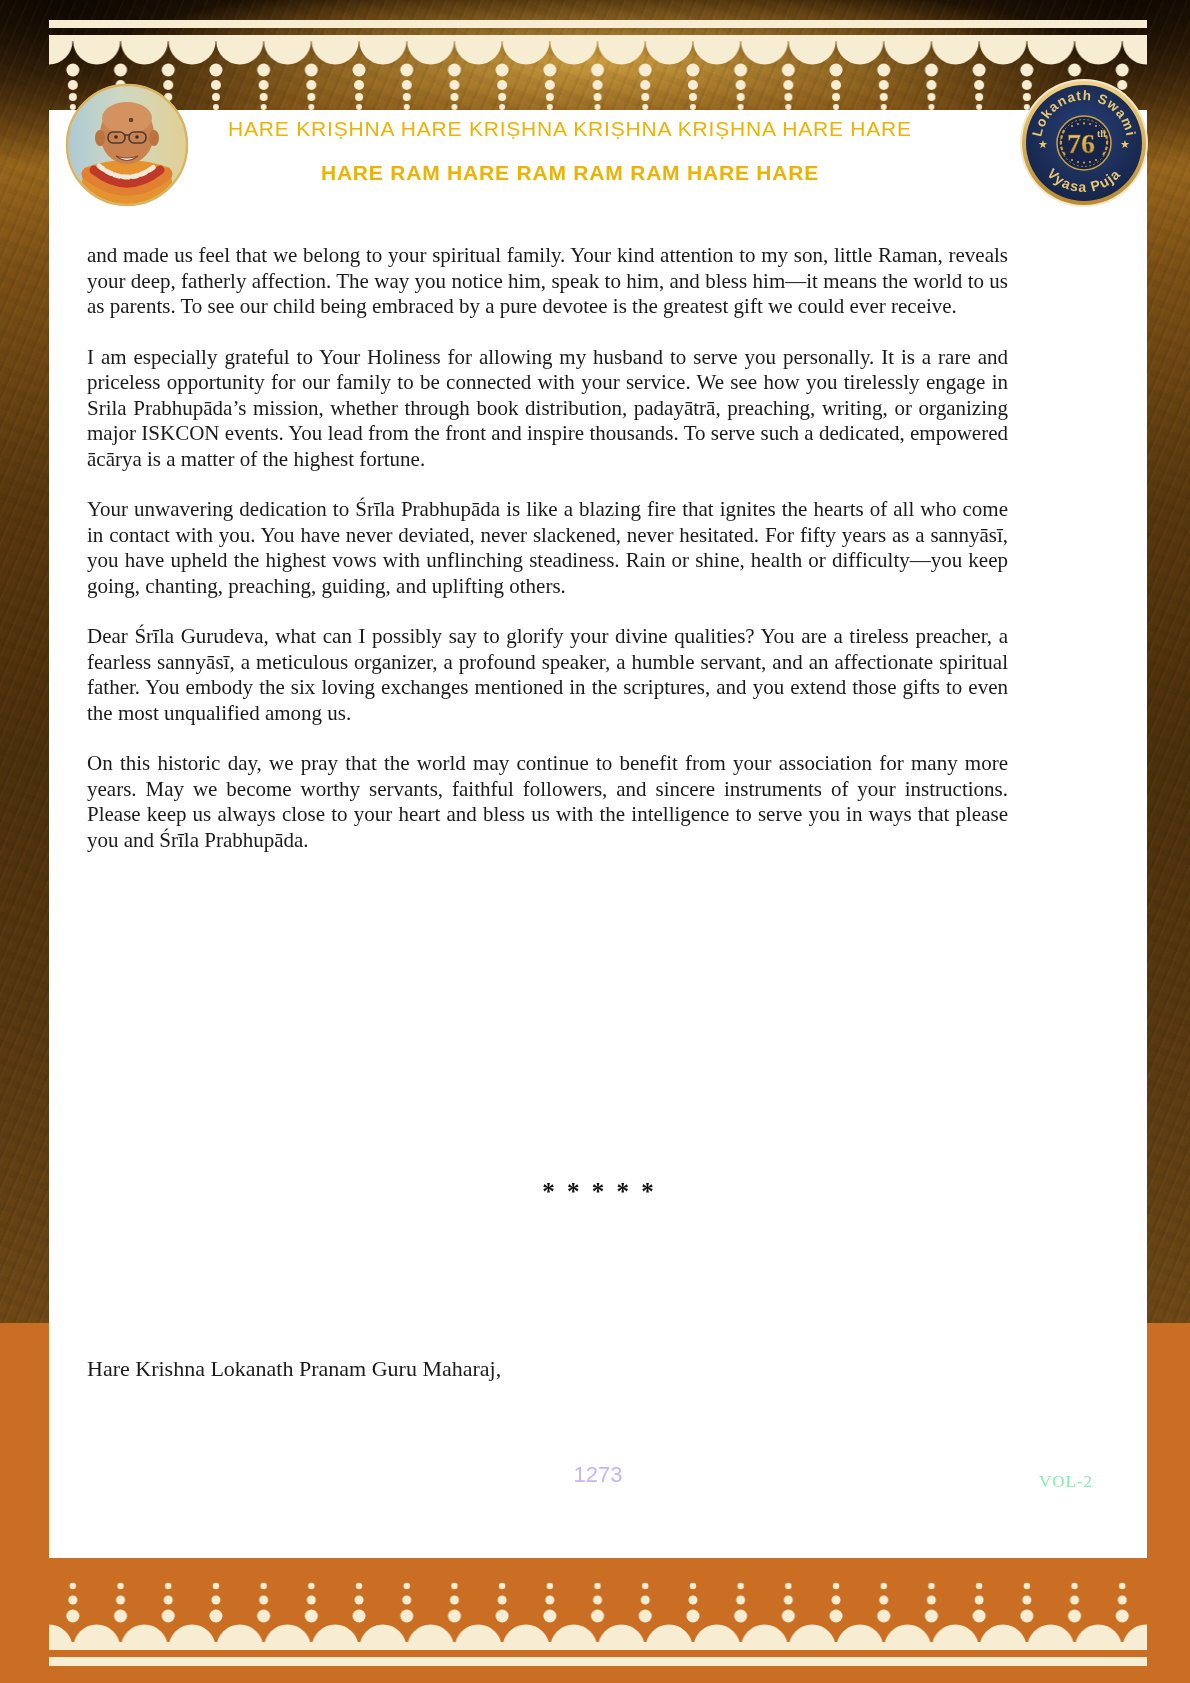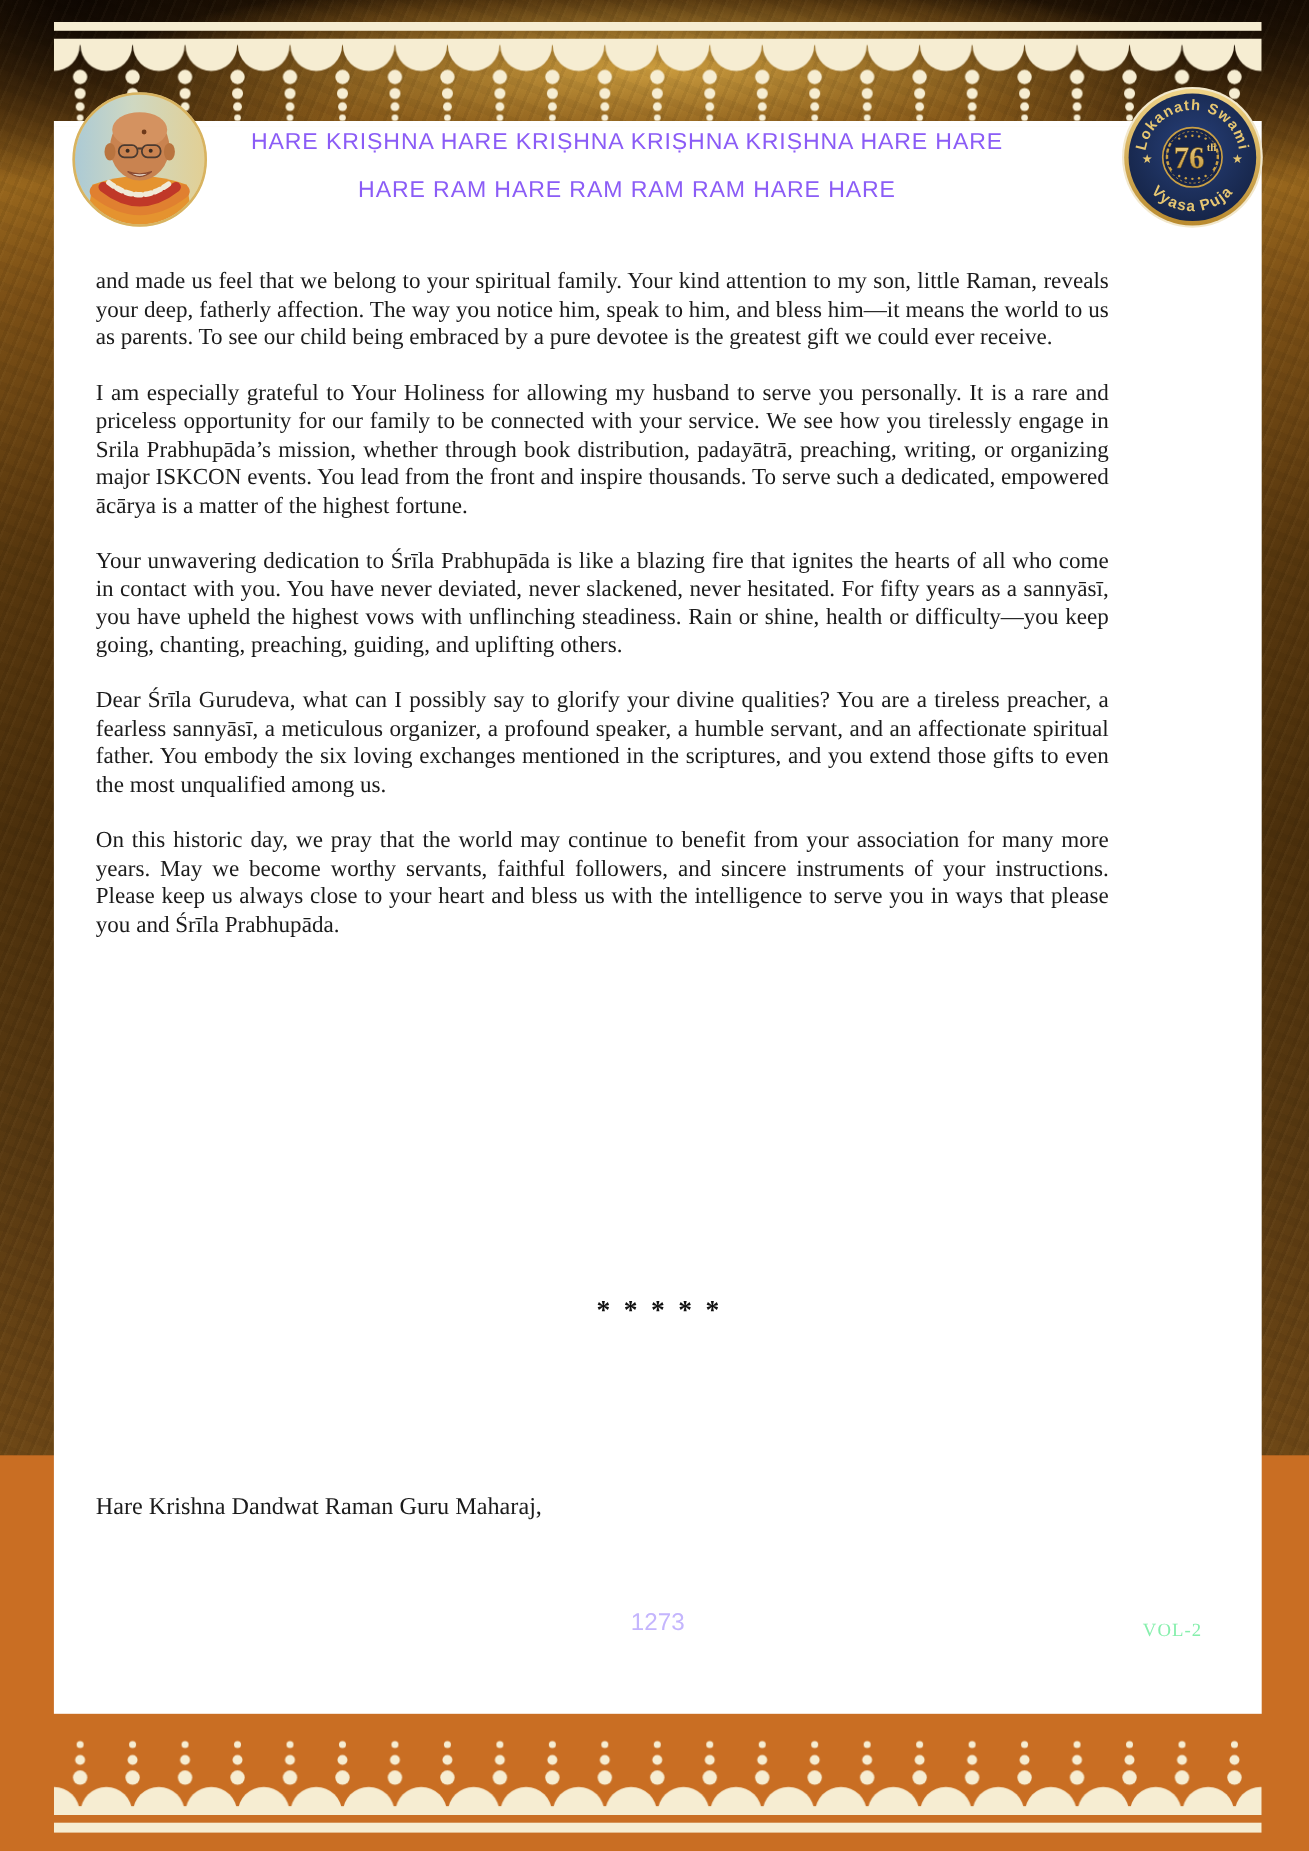--- a/index.html
+++ b/index.html
@@ -18,24 +18,24 @@
       repeating-linear-gradient(21deg, rgba(0,0,0,.07) 0 7px, rgba(0,0,0,0) 7px 17px);}
   .orange-band{position:absolute;left:0;top:1323px;width:1190px;height:360px;background:#c96e23;}
   .paper{position:absolute;left:49px;top:110px;width:1098px;height:1448px;background:#ffffff;}
   .deco{position:absolute;left:49px;}
   .top-deco{top:20px;}
   .bottom-deco{top:1558px;}
   
   .photo{position:absolute;left:64px;top:82px;width:126px;height:126px;}
   .badge{position:absolute;left:1019px;top:78px;width:130px;height:130px;}
   .mantra{position:absolute;left:49px;width:1042px;text-align:center;
-          font-family:"Liberation Sans",sans-serif;color:#8b5cf6;
+          font-family:"Liberation Sans",sans-serif;color:#eab308;
           font-size:21px;letter-spacing:.8px;white-space:nowrap;}
   .mantra1{top:117px;}
-  .mantra2{top:161px;}
+  .mantra2{top:161px;font-weight:bold;}
   
   .letter-body{position:absolute;left:87px;top:243px;width:931px;color:#1b1b1b;
                font-size:21px;line-height:25.5px;text-align:justify;}
   .letter-body p{margin:0 10px 25px 0;}
   .signoff div{line-height:25.5px;}
   .stars{position:absolute;left:49px;top:1178px;width:1098px;text-align:center;
          font-weight:bold;font-size:25px;word-spacing:6px;color:#111;}
   .next-salutation{position:absolute;left:87px;top:1356px;font-size:22px;color:#1b1b1b;}
   .page-number{position:absolute;left:49px;top:1462px;width:1098px;text-align:center;
                font-family:"Liberation Sans",sans-serif;font-size:22px;color:#c4b5fd;}
@@ -165,17 +165,17 @@
   <div class="letter-body">
     <p>and made us feel that we belong to your spiritual family. Your kind attention to my son, little Raman, reveals your deep, fatherly affection. The way you notice him, speak to him, and bless him—it means the world to us as parents. To see our child being embraced by a pure devotee is the greatest gift we could ever receive.</p>
     <p>I am especially grateful to Your Holiness for allowing my husband to serve you personally. It is a rare and priceless opportunity for our family to be connected with your service. We see how you tirelessly engage in Srila Prabhupāda’s mission, whether through book distribution, padayātrā, preaching, writing, or organizing major ISKCON events. You lead from the front and inspire thousands. To serve such a dedicated, empowered ācārya is a matter of the highest fortune.</p>
     <p>Your unwavering dedication to Śrīla Prabhupāda is like a blazing fire that ignites the hearts of all who come in contact with you. You have never deviated, never slackened, never hesitated. For fifty years as a sannyāsī, you have upheld the highest vows with unflinching steadiness. Rain or shine, health or difficulty—you keep going, chanting, preaching, guiding, and uplifting others.</p>
     <p>Dear Śrīla Gurudeva, what can I possibly say to glorify your divine qualities? You are a tireless preacher, a fearless sannyāsī, a meticulous organizer, a profound speaker, a humble servant, and an affectionate spiritual father. You embody the six loving exchanges mentioned in the scriptures, and you extend those gifts to even the most unqualified among us.</p>
     <p>On this historic day, we pray that the world may continue to benefit from your association for many more years. May we become worthy servants, faithful followers, and sincere instruments of your instructions. Please keep us always close to your heart and bless us with the intelligence to serve you in ways that please you and Śrīla Prabhupāda.</p>
   </div>
 
   <div class="stars">* * * * *</div>
 
-  <div class="next-salutation">Hare Krishna Dandwat Raman Guru Maharaj,</div>
+  <div class="next-salutation">Hare Krishna Lokanath Pranam Guru Maharaj,</div>
 
   <div class="page-number">1273</div>
   <div class="volume">VOL-2</div>
 </div>
 
 </body></html>

